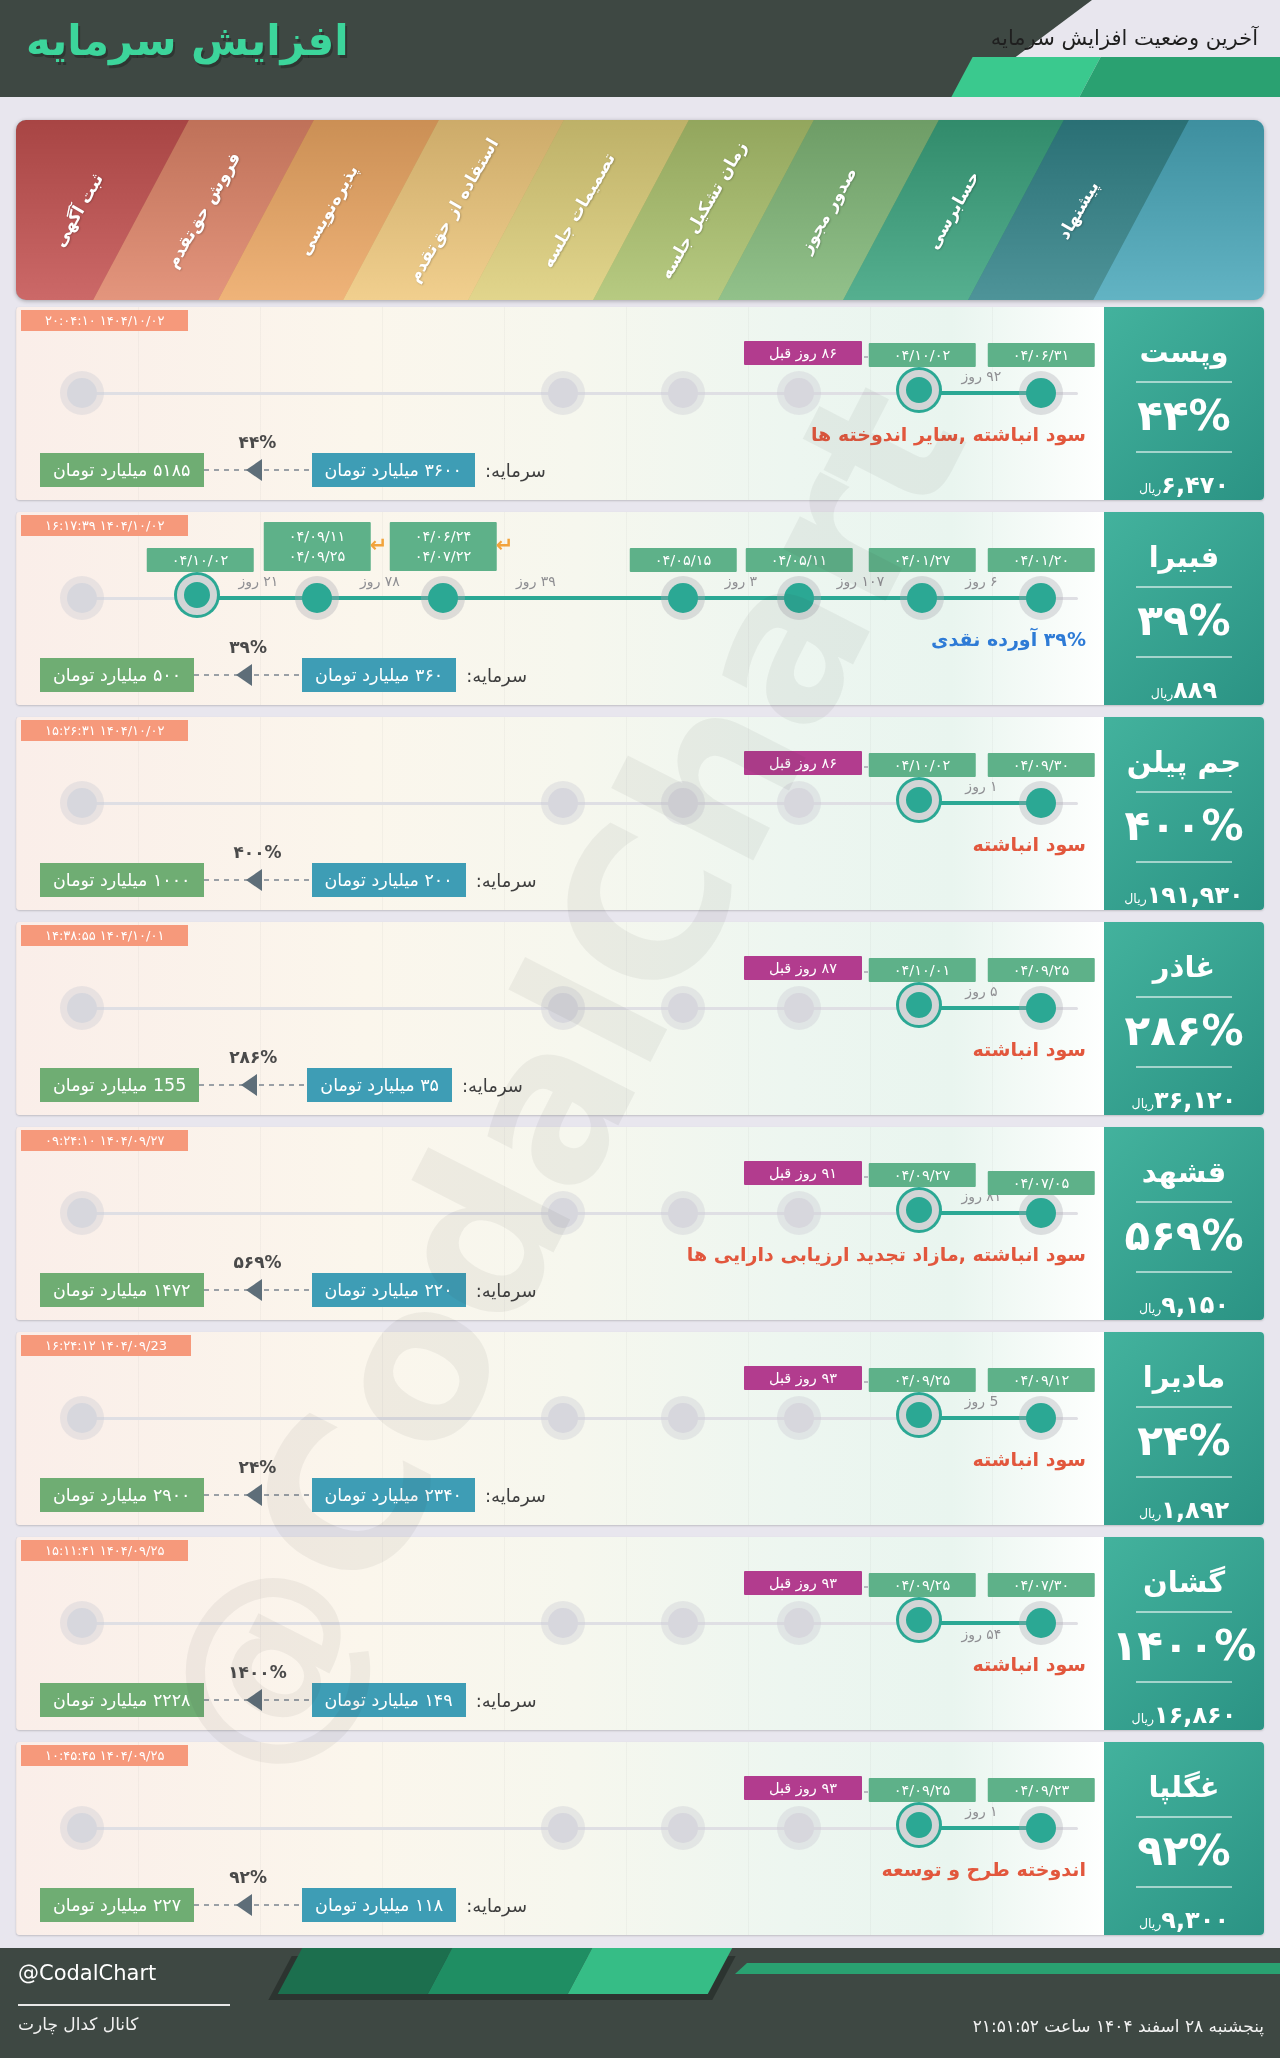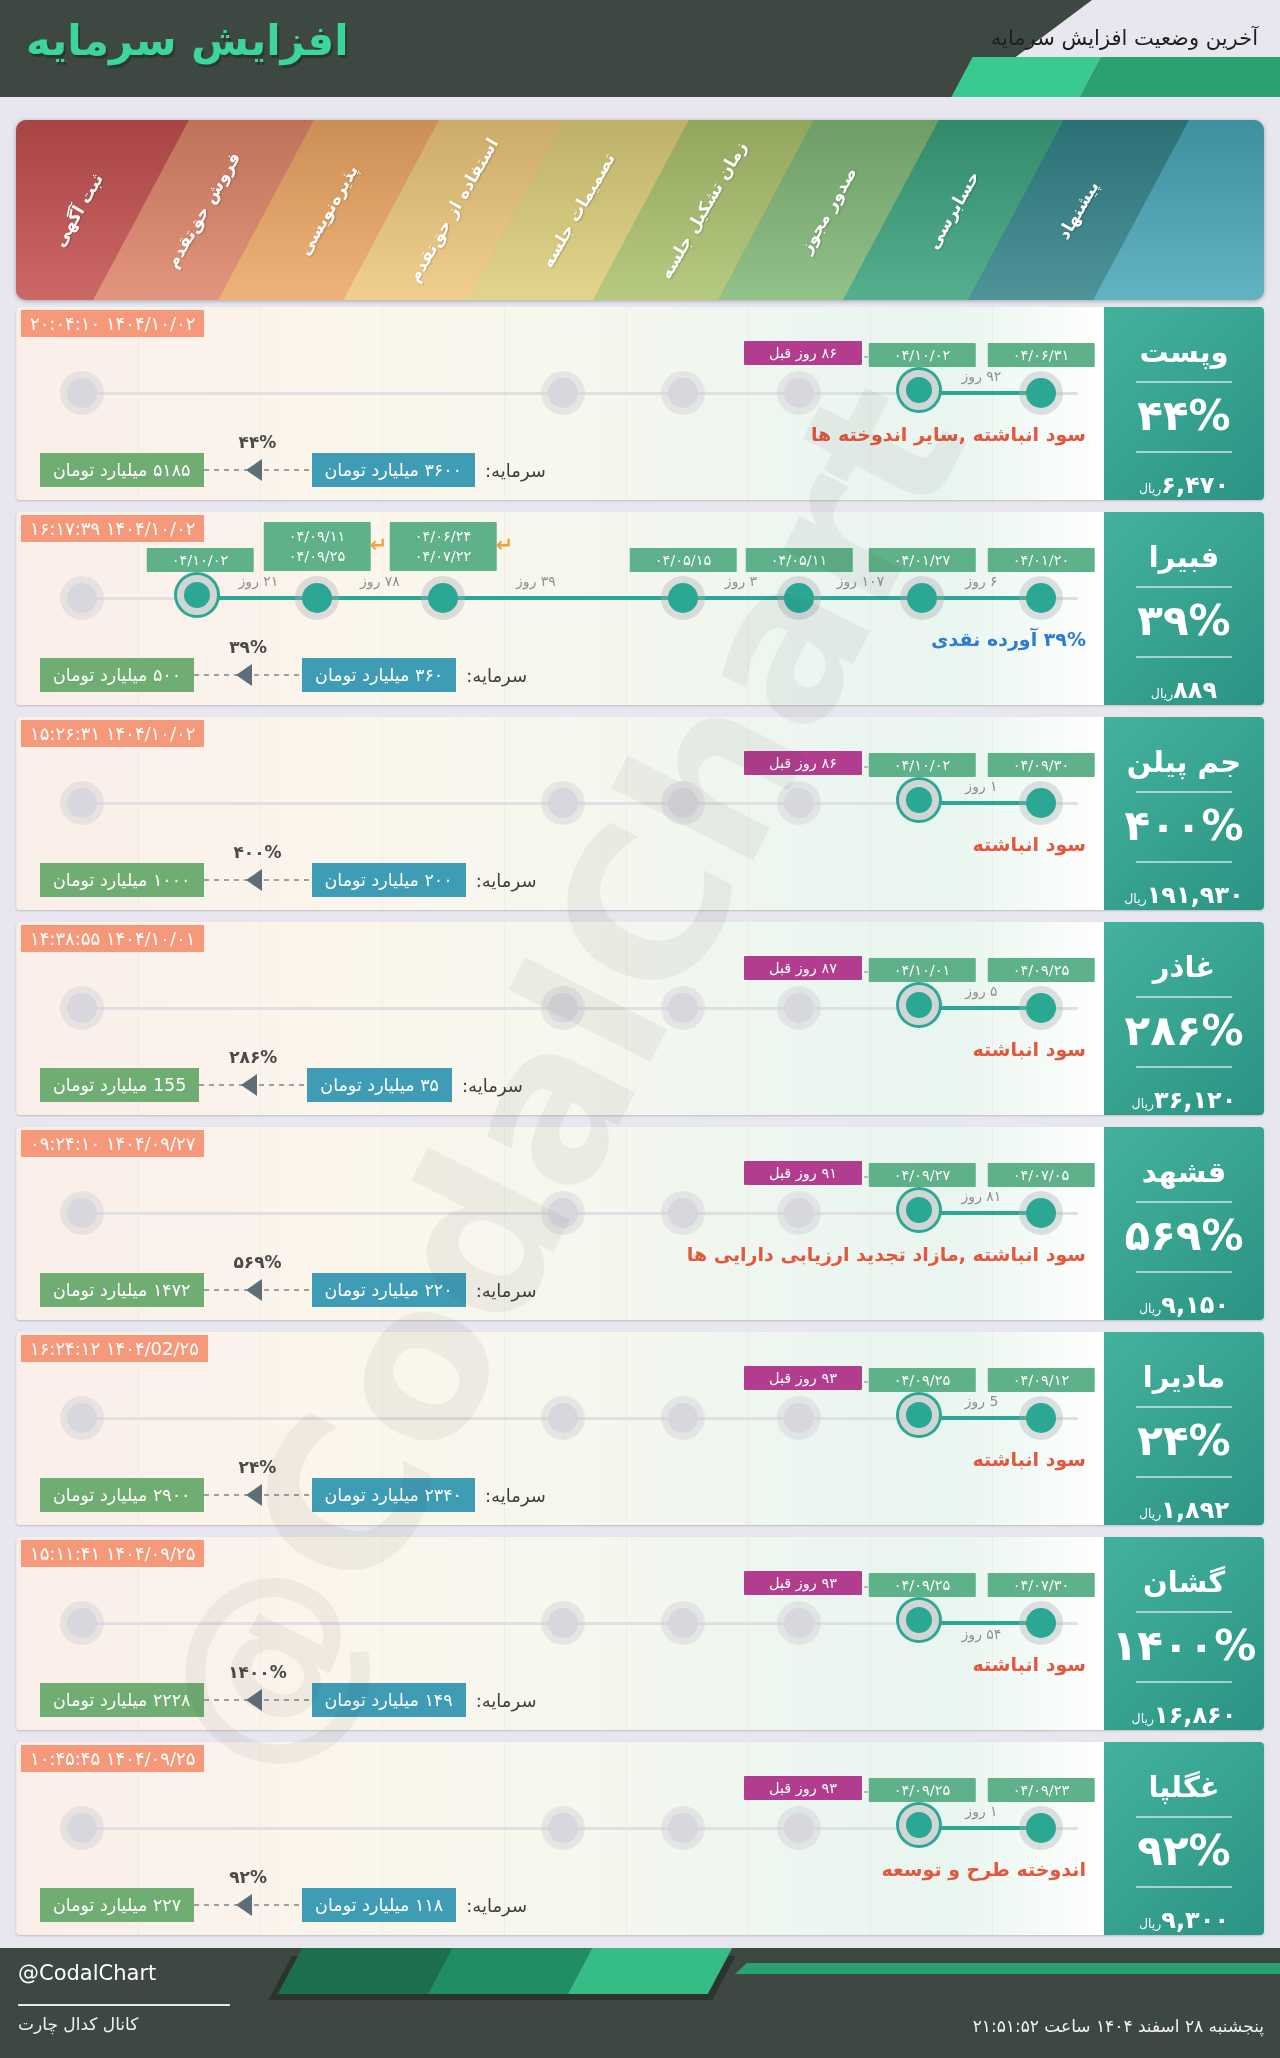--- a/index.html
+++ b/index.html
@@ -29,22 +29,22 @@
     text-shadow:0 1px 2px rgba(0,0,0,.25);z-index:2}
   
   .rows{position:absolute;top:307px;left:16px;width:1248px;display:flex;flex-direction:column;gap:12px;z-index:1}
   .row-card{position:relative;height:193px;border-radius:4px;
     background:linear-gradient(90deg,#FAEEE9 0%,#FBF6EC 28%,#F6F7EE 45%,#EDF6F0 62%,#E9F5EF 75%,#FEFFFE 87%,#FFFFFF 100%);
     box-shadow:0 1px 2px rgba(0,0,0,.18)}
   .row-card::before{content:"";position:absolute;top:0;bottom:0;left:0;width:1088px;
     background-image:repeating-linear-gradient(90deg,rgba(100,100,100,.05) 0 1px,transparent 1px 122px);
     pointer-events:none}
   .tl{position:absolute;inset:0}
-  .b-ts{position:absolute;top:3px;left:5px;background:#F6997B;color:#fff;font-size:18px;
-    padding:3px 9px;direction:rtl;white-space:nowrap;z-index:3}
+  .b-ts{position:absolute;top:3px;left:5px;background:#F6997B;color:#fff;font-size:13px;
+    padding:3px 24px;direction:rtl;white-space:nowrap;z-index:3}
   .badge{position:absolute;color:#fff;font-size:14.5px;padding:4px 25px;white-space:nowrap;
     direction:rtl;border-radius:1px;z-index:3}
   .centered{transform:translateX(-50%)}
   .b-date{background:#5EB189}
   .double{text-align:right;line-height:1.4}
   .bracket{position:absolute;right:-17px;top:50%;transform:translateY(-50%);
     color:#F2A33C;font-size:21px;font-weight:bold}
   .b-ago{background:#B23C8E}
   .dashes{position:absolute;top:49px;height:2px;width:14px;left:848px;
     background-image:repeating-linear-gradient(90deg,#B8B8C0 0 4px,transparent 4px 8px)}
@@ -304,21 +304,21 @@
       <div class="tl">
         <div class="l-faint"></div>
         <div class="l-teal" style="left: 906px; width: 119px;"></div>
         <div class="dot gray" style="left: 51px;"></div>
         <div class="dot gray" style="left: 532px;"></div>
         <div class="dot gray" style="left: 652px;"></div>
         <div class="dot gray" style="left: 768px;"></div>
         <div class="dot ringed" style="left: 883px;"></div>
         <div class="badge b-date centered" style="left: 906px; top: 36px;">۰۴/۰۹/۲۷</div>
         <div class="dot" style="left: 1010px;"></div>
-        <div class="badge b-date centered" style="left: 1025px; top: 36px;">۰۴/۰۷/۰۵</div>
+        <div class="badge b-date centered" style="left: 1025px; top: 44px;">۰۴/۰۷/۰۵</div>
         <div class="span-label" style="left: 965.5px;">۸۱ روز</div>
         <div class="badge b-ago" style="right: 402px; top: 34px;">۹۱ روز قبل</div>
         <div class="dashes"></div>
         <div class="note red">سود انباشته ,مازاد تجدید ارزیابی دارایی ها</div>
         <div class="capital">
           <div class="cap-badge cap-to">۱۴۷۲ میلیارد تومان</div>
           <div class="cap-arrow">
             <div class="dash"></div>
             <div class="tri"></div>
             <div class="pct">۵۶۹%</div>
@@ -329,21 +329,21 @@
       </div>
       <div class="company">
         <div class="c-name">قشهد</div>
         <div class="c-div"></div>
         <div class="c-pct">۵۶۹%</div>
         <div class="c-div"></div>
         <div class="c-price">۹,۱۵۰<span class="c-unit">ریال</span></div>
       </div>
     </div>
     <div class="row-card">
-      <div class="b-ts">۱۴۰۴/02/۲۵ ۱۶:۲۴:۱۲</div>
+      <div class="b-ts">۱۴۰۴/۰۹/23 ۱۶:۲۴:۱۲</div>
       <div class="tl">
         <div class="l-faint"></div>
         <div class="l-teal" style="left: 906px; width: 119px;"></div>
         <div class="dot gray" style="left: 51px;"></div>
         <div class="dot gray" style="left: 532px;"></div>
         <div class="dot gray" style="left: 652px;"></div>
         <div class="dot gray" style="left: 768px;"></div>
         <div class="dot ringed" style="left: 883px;"></div>
         <div class="badge b-date centered" style="left: 906px; top: 36px;">۰۴/۰۹/۲۵</div>
         <div class="dot" style="left: 1010px;"></div>

